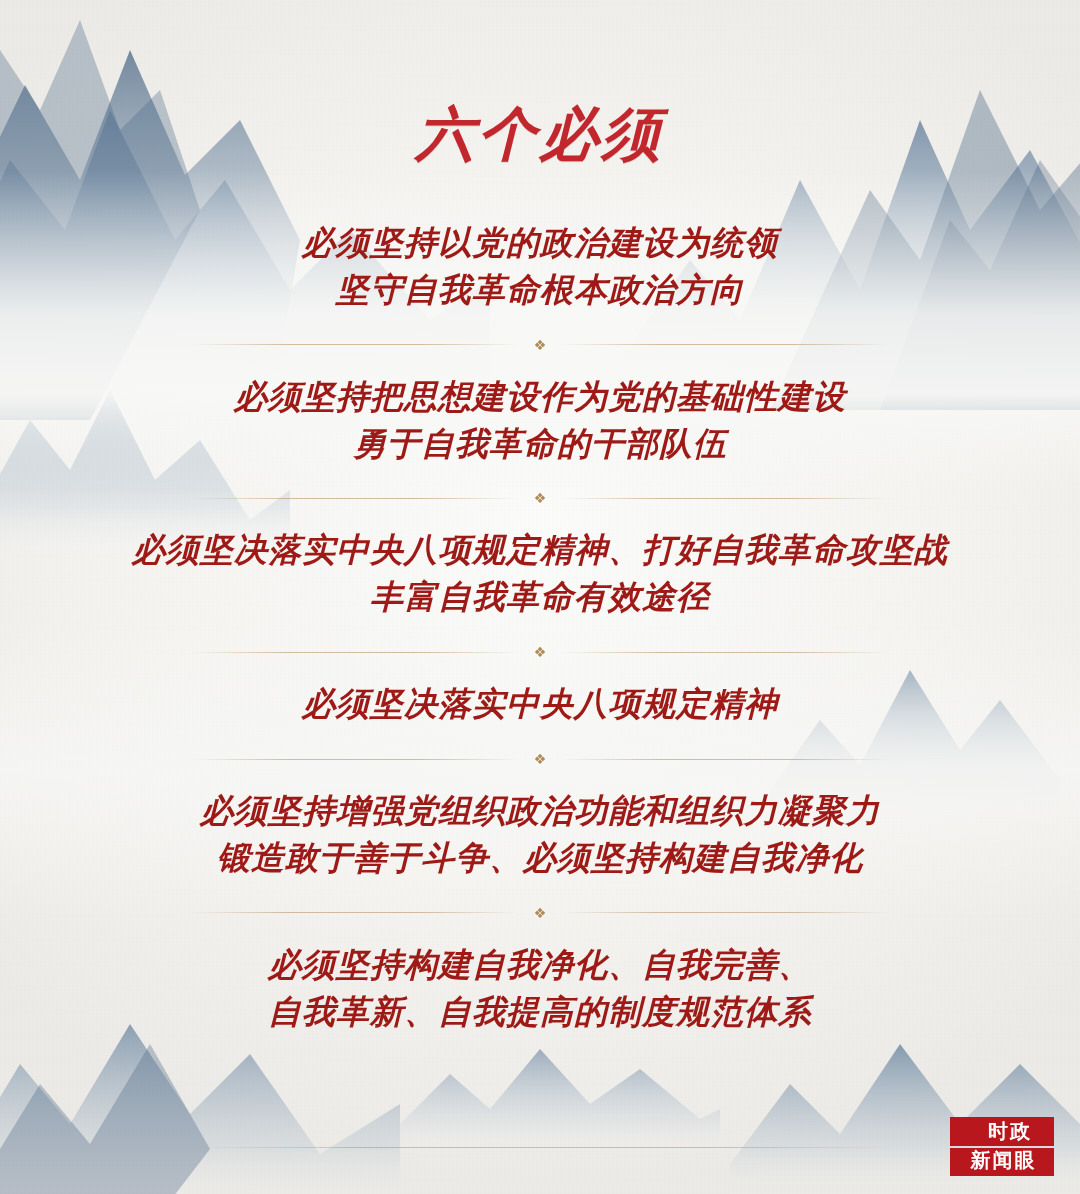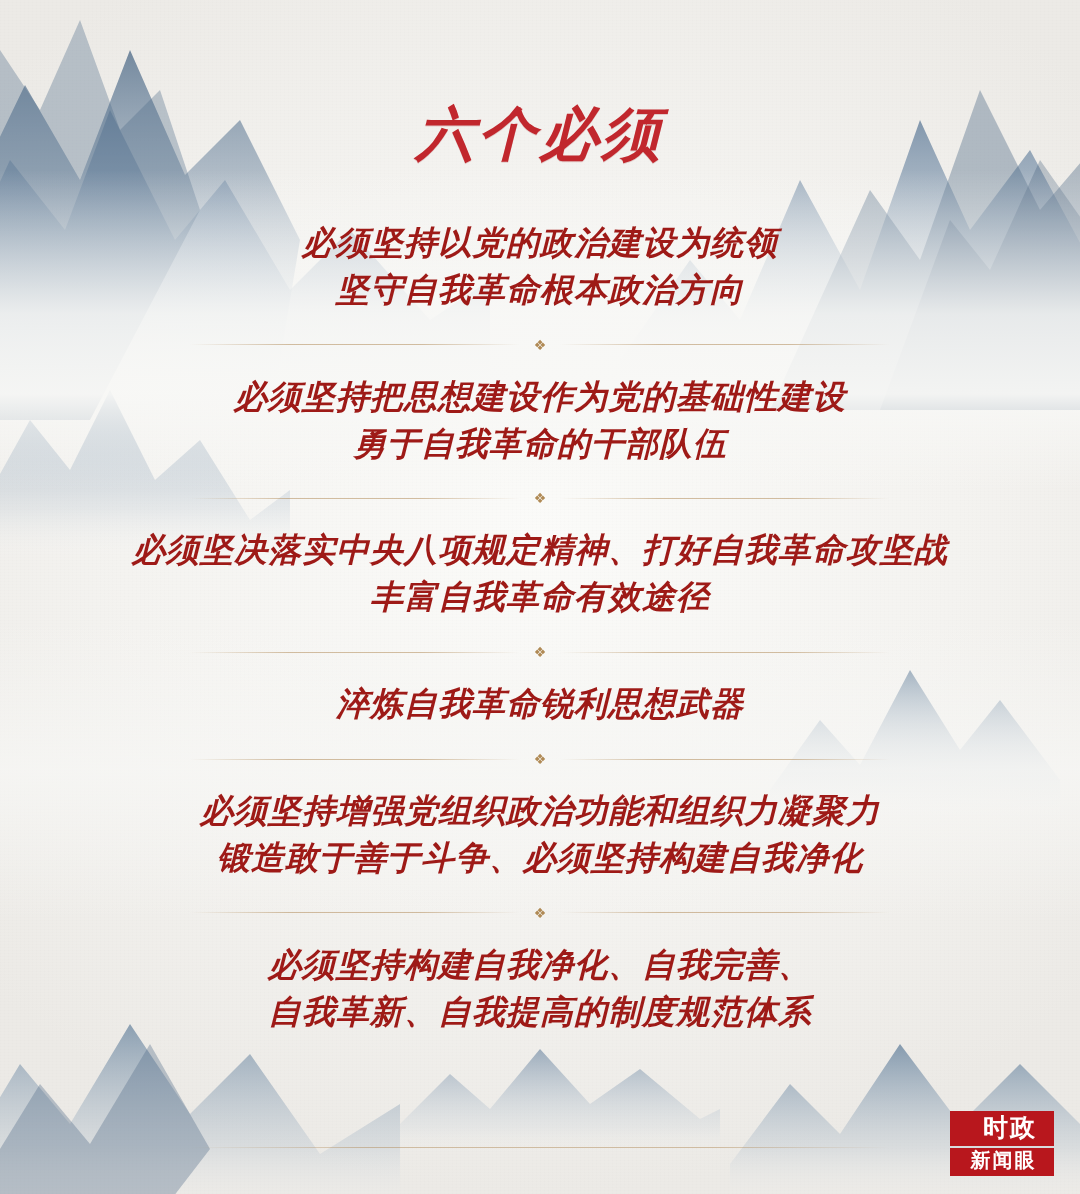--- a/index.html
+++ b/index.html
@@ -151,21 +151,21 @@
     bottom: 18px;
     z-index: 8;
     text-align: center;
     color: #ffffff;
     font-weight: 700;
     width: 104px;
   }
   .logo .l1 {
     background: #b8171d;
     display: block;
-    font-size: 25px;
+    font-size: 20px;
     letter-spacing: 2px;
     padding: 3px 0 3px 16px;
     line-height: 1.15;
     text-align: center;
   }
   .logo .l2 {
     background: #b8171d;
     display: block;
     font-size: 20px;
     letter-spacing: 2px;
@@ -316,21 +316,21 @@
         <span class="line">必须坚决落实中央八项规定精神、打好自我革命攻坚战</span>
         <span class="line">丰富自我革命有效途径</span>
       </div>
       <div class="divider">
         <span class="bar"></span>
         <span class="gem">❖</span>
         <span class="bar"></span>
       </div>
 
       <div class="item">
-        <span class="line">淬炼自我革命锐利思想武器</span>
+        <span class="line">必须坚决落实中央八项规定精神</span>
       </div>
       <div class="divider">
         <span class="bar"></span>
         <span class="gem">❖</span>
         <span class="bar"></span>
       </div>
 
       <div class="item">
         <span class="line">必须坚持增强党组织政治功能和组织力凝聚力</span>
         <span class="line">锻造敢于善于斗争、必须坚持构建自我净化</span>

